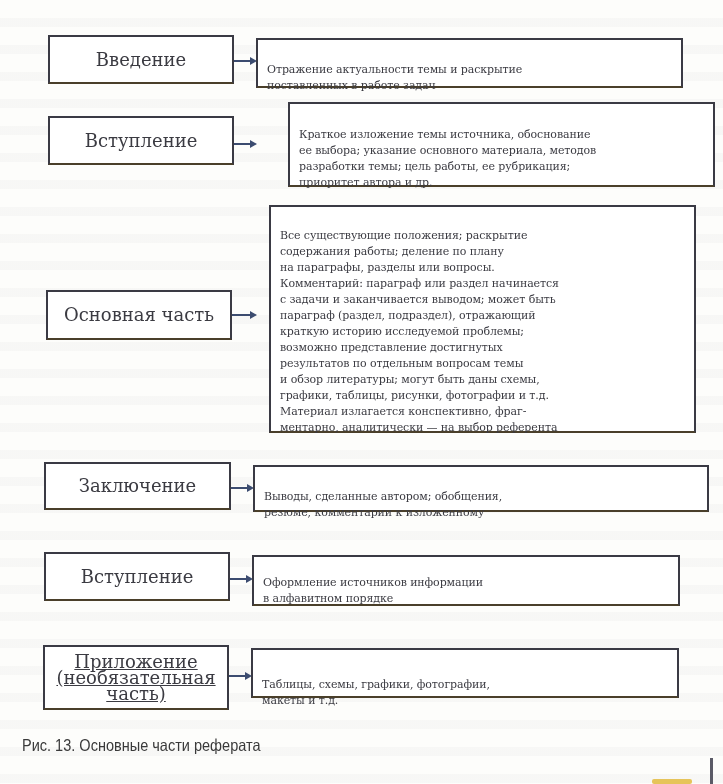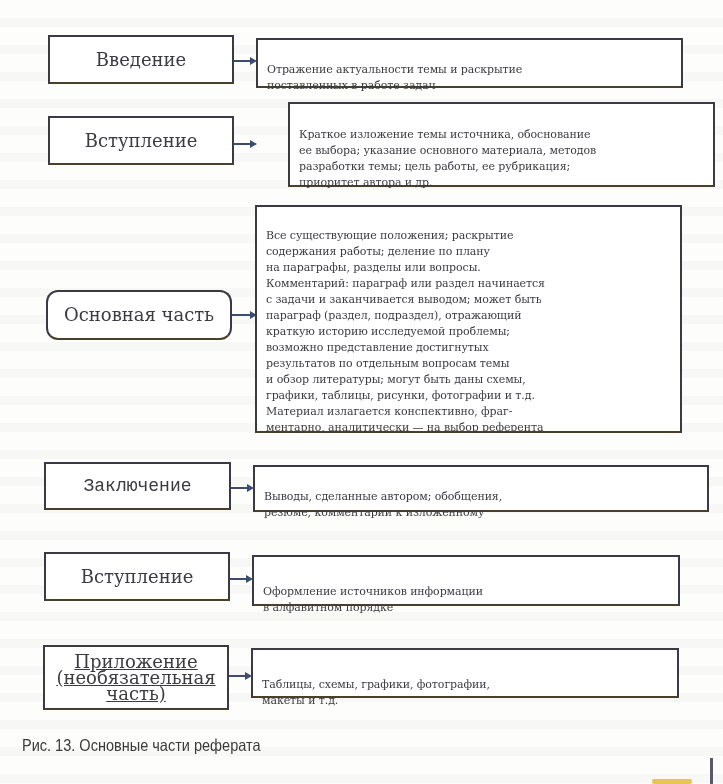--- a/index.html
+++ b/index.html
@@ -106,54 +106,54 @@
     <span>Вступление</span>
   </div>
   <div class="arrow" style="left:234px; top:143px; width:21px;"></div>
   <div class="box right-box" style="left:256px; top:102px; width:427px; height:85px; padding-top:7px;margin-left:32px;">
     <span>Краткое изложение темы источника, обоснование
 ее выбора; указание основного материала, методов
 разработки темы; цель работы, ее рубрикация;
 приоритет автора и др.</span>
   </div>
 
-  <div class="box left-box" style="left:46px; top:290px; width:186px; height:50px;border-radius:12px;">
+  <div class="box left-box" style="left:46px; top:290px; width:186px; height:50px;">
     <span>Основная часть</span>
   </div>
   <div class="arrow" style="left:232px; top:314px; width:23px;"></div>
-  <div class="box right-box" style="left:255px; top:205px; width:427px; height:228px; padding-top:5px;">
+  <div class="box right-box" style="left:269px; top:205px; width:427px; height:228px; padding-top:5px;">
     <span>Все существующие положения; раскрытие
 содержания работы; деление по плану
 на параграфы, разделы или вопросы.
 Комментарий: параграф или раздел начинается
 с задачи и заканчивается выводом; может быть
 параграф (раздел, подраздел), отражающий
 краткую историю исследуемой проблемы;
 возможно представление достигнутых
 результатов по отдельным вопросам темы
 и обзор литературы; могут быть даны схемы,
 графики, таблицы, рисунки, фотографии и т.д.
 Материал излагается конспективно, фраг-
 ментарно, аналитически — на выбор референта</span>
   </div>
 
-  <div class="box left-box" style="left:44px; top:462px; width:187px; height:48px;font-family:Liberation Mono, monospace;">
+  <div class="box left-box" style="left:44px; top:462px; width:187px; height:48px;">
     <span>Заключение</span>
   </div>
   <div class="arrow" style="left:231px; top:487px; width:21px;"></div>
   <div class="box right-box" style="left:253px; top:465px; width:456px; height:47px; padding-top:6px;">
     <span>Выводы, сделанные автором; обобщения,
 резюме, комментарии к изложенному</span>
   </div>
 
   <div class="box left-box" style="left:44px; top:552px; width:186px; height:49px;">
     <span>Вступление</span>
   </div>
   <div class="arrow" style="left:230px; top:578px; width:21px;"></div>
-  <div class="box right-box" style="left:252px; top:555px; width:428px; height:51px; padding-top:11px;">
+  <div class="box right-box" style="left:252px; top:555px; width:428px; height:51px; padding-top:2px;">
     <span>Оформление источников информации
 в алфавитном порядке</span>
   </div>
 
   <div class="box left-box" style="left:43px; top:645px; width:186px; height:65px; white-space:pre-line;text-decoration:underline;">
     <span>Приложение
 (необязательная
 часть)</span>
   </div>
   <div class="arrow" style="left:229px; top:675px; width:21px;"></div>

